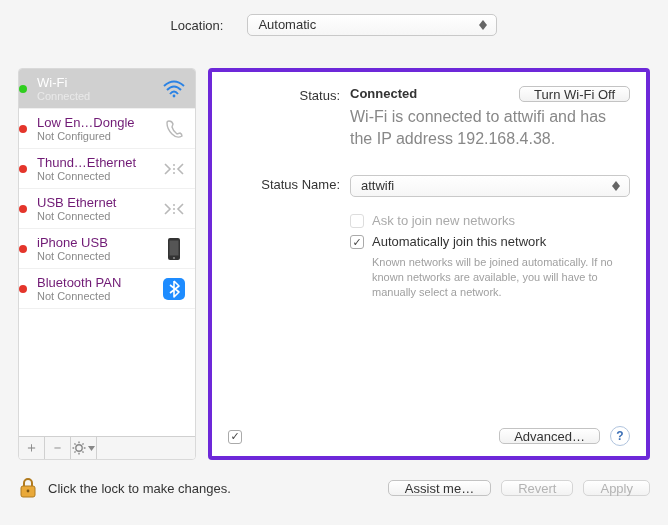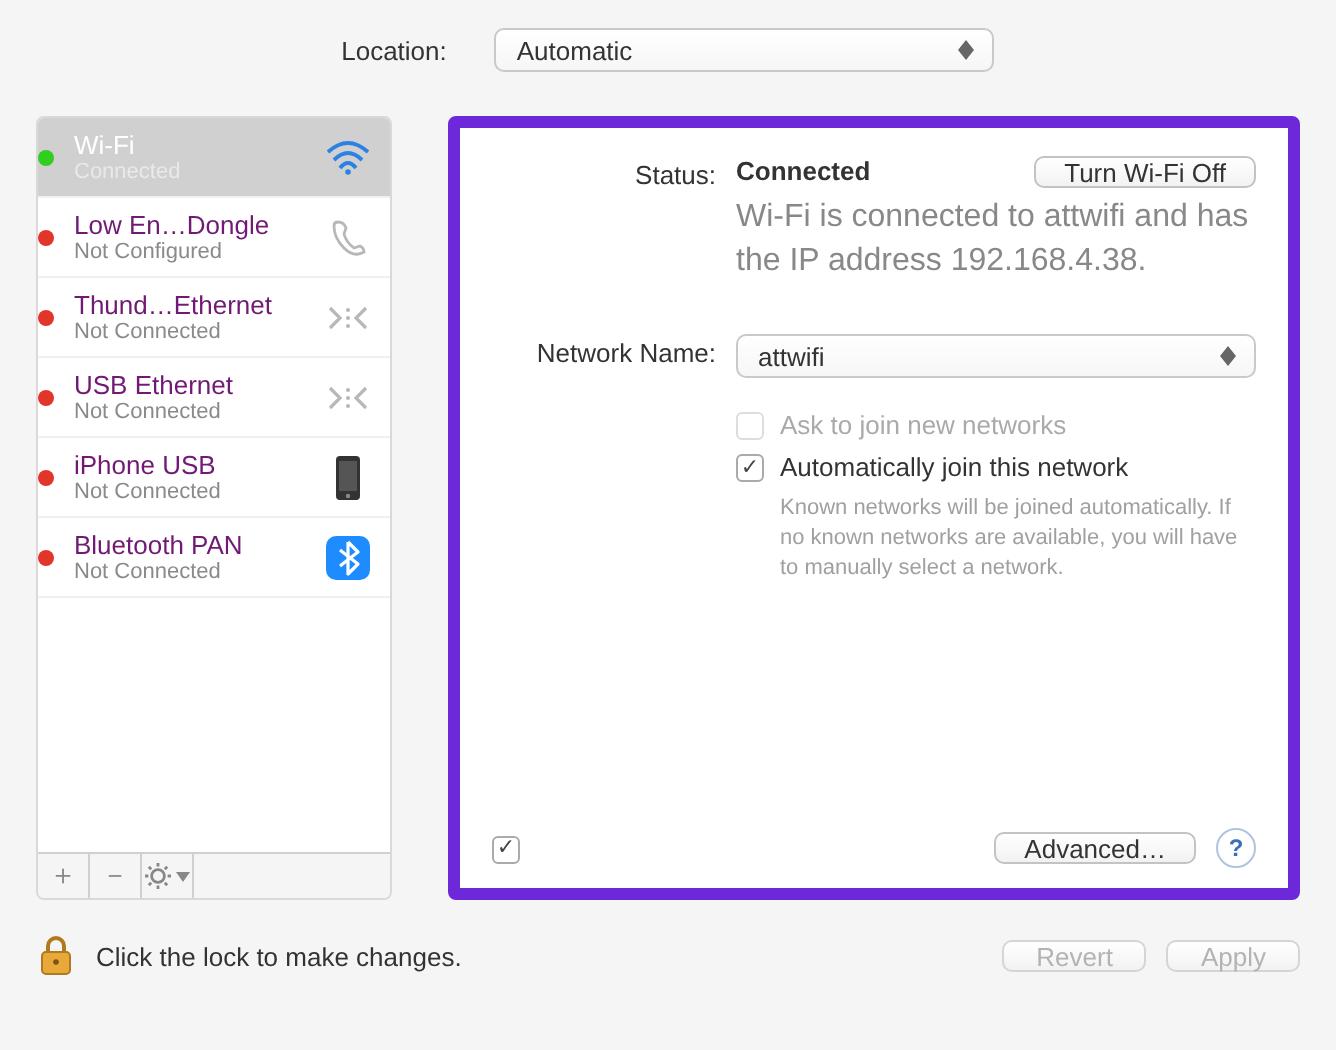--- a/index.html
+++ b/index.html
@@ -12,26 +12,26 @@
     height: 525px;
     overflow: hidden;
     padding: 14px 18px 12px 18px;
   }
   
   .location-row {
     display: flex;
     align-items: center;
     justify-content: center;
     gap: 24px;
-    margin-bottom: 22px;
+    margin-bottom: 32px;
   }
   .loc-label { text-align: right; }
   .popup-btn {
     display: inline-flex;
-    align-items: center;
+    align-items: flex-start;
     justify-content: space-between;
     background: linear-gradient(#ffffff,#f6f6f6);
     border: 1px solid #c9c9c9;
     border-radius: 5px;
     padding: 2px 6px 2px 10px;
     font-size: 13px;
     height: 22px;
   }
   .popup-btn .arrows {
     width: 14px; height: 16px; display:inline-flex;flex-direction:column;align-items:center;justify-content:center;
@@ -80,25 +80,25 @@
   .sf-btn {
     width:26px;height:22px;
     border-right:1px solid #d0d0d0;
     display:flex;align-items:center;justify-content:center;
     color:#888;font-size:14px;
   }
   
   .detail {
     flex:1;
     background:#fff;
-    border:6px solid #6d28d9;
+    border:4px solid #6d28d9;
     border-radius:4px;
     padding: 14px 16px 10px 16px;
     position:relative;
-    display:flex;flex-direction:column;margin-left:16px;
+    display:flex;flex-direction:column;
   }
   .row { display:flex; gap:10px; margin-bottom:10px; }
   .row-label { width:112px; text-align:right; padding-top:2px; }
   .row-body { flex:1; }
   .status-head { display:flex; align-items:flex-start; gap:14px; }
   .status-head .sval { font-weight:bold; }
   .btn {
     background:linear-gradient(#ffffff,#f2f2f2);
     border:1px solid #c3c3c3;
     border-radius:5px;
@@ -289,21 +289,21 @@
         <div class="status-head">
           <span class="sval">Connected</span>
           <span style="flex:1"></span>
           <span class="btn">Turn Wi-Fi Off</span>
         </div>
         <div class="substatus">Wi-Fi is connected to attwifi and has the IP address 192.168.4.38.</div>
       </div>
     </div>
 
     <div class="row" style="margin-top:16px;">
-      <div class="row-label">Network Name:</div>
+      <div class="row-label">Status Name:</div>
       <div class="row-body">
         <div class="popup-btn" style="width:100%;">
           <span>attwifi</span>
           <span class="arrows">
             <svg width="8" height="5">
                 <polygon points="4,0 8,5 0,5" fill="currentColor"></polygon>
               </svg>
             <svg width="8" height="5">
                 <polygon points="0,0 8,0 4,5" fill="currentColor"></polygon>
               </svg>
@@ -341,15 +341,16 @@
 <div class="footer">
   <span class="lock">
     <svg width="18" height="22" viewBox="0 0 18 22">
       <rect x="2" y="9" width="14" height="11" rx="2" fill="#e9a93a" stroke="#b07a1e"></rect>
       <path d="M5 9 V6 a4 4 0 0 1 8 0 V9" fill="none" stroke="#b07a1e" stroke-width="2"></path>
       <circle cx="9" cy="14" r="1.4" fill="#7a5413"></circle>
     </svg>
   </span>
   <span>Click the lock to make changes.</span>
   <span style="flex:1"></span>
+  <span class="btn">Assist me…</span>
   <span class="btn disabled">Revert</span>
   <span class="btn disabled">Apply</span>
 </div>
 
 </body></html>

